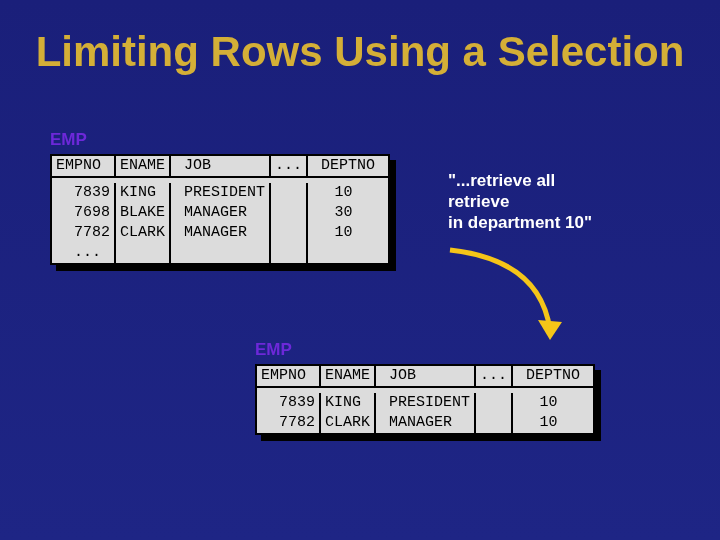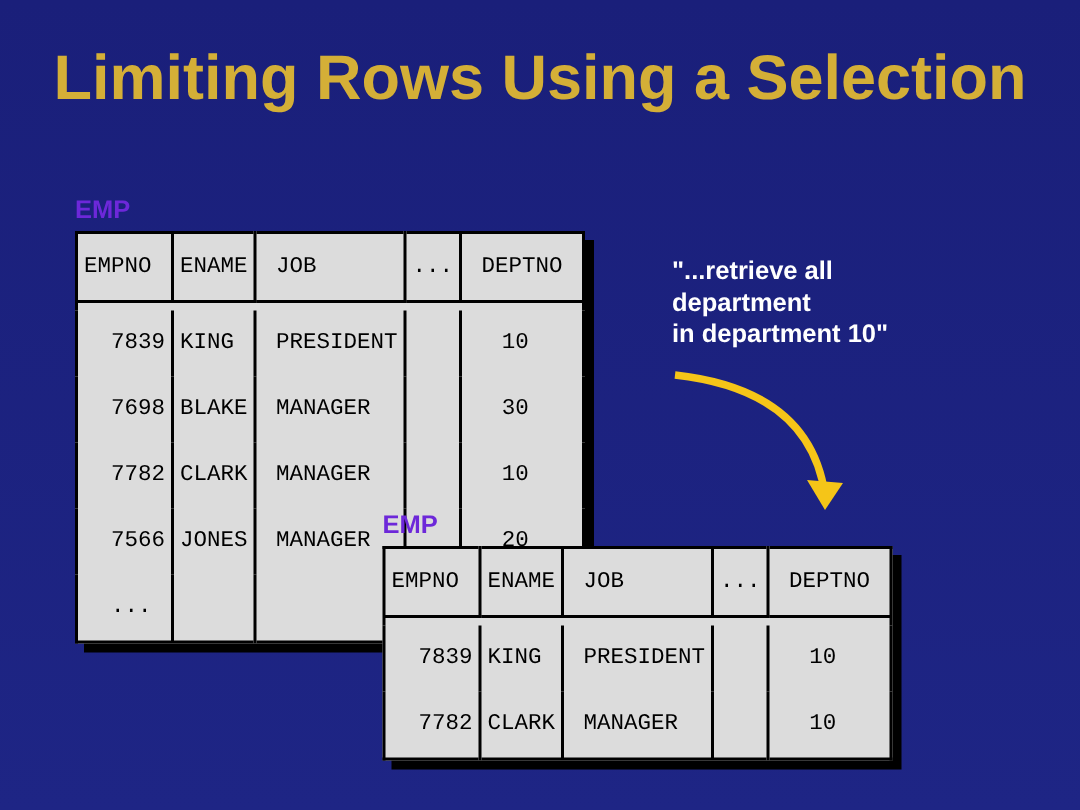--- a/index.html
+++ b/index.html
@@ -42,21 +42,21 @@
   table.emp {
     position: relative;
     border: 2px solid #000;
     background: #dcdcdc;
     font-family: "Courier New", monospace;
     font-size: 15px;
     color: #000;
     border-collapse: collapse;
   }
   table.emp td, table.emp th {
-    padding: 12px 4px;
+    padding: 0 4px;
     line-height: 20px;
     white-space: pre;
   }
   table.emp td.sep, table.emp th.sep {
     border-right: 2px solid #000;
   }
   table.emp th {
     font-weight: normal;
     text-align: left;
     border-bottom: 2px solid #000;
@@ -117,41 +117,34 @@
             <td class="r">30 </td>
           </tr>
       <tr>
             <td class="sep r">  7782</td>
             <td class="sep">CLARK</td>
             <td class="sep"> MANAGER</td>
             <td class="sep"></td>
             <td class="r">10 </td>
           </tr>
       <tr>
-            <td class="sep r">  7566</td>
-            <td class="sep">JONES</td>
-            <td class="sep"> MANAGER</td>
-            <td class="sep"></td>
-            <td class="r">20 </td>
-          </tr>
-      <tr>
             <td class="sep">  ...</td>
             <td class="sep"></td>
             <td class="sep"></td>
             <td class="sep"></td>
             <td></td>
           </tr>
     </tbody>
       </table>
   </div>
 </div>
 
 <div class="caption">
   <span>"...retrieve all</span><br>
-  <span>department</span><br>
+  <span>retrieve</span><br>
   <span>in department 10"</span>
 </div>
 
 <svg class="arrow" viewBox="0 0 150 120">
   <path d="M 10 10 Q 100 20 110 90" stroke="#f5c518" stroke-width="5" fill="none"></path>
   <polygon points="110,100 98,80 122,82" fill="#f5c518"></polygon>
 </svg>
 
 <div class="block-bot">
   <div class="tbl-label">EMP</div>

